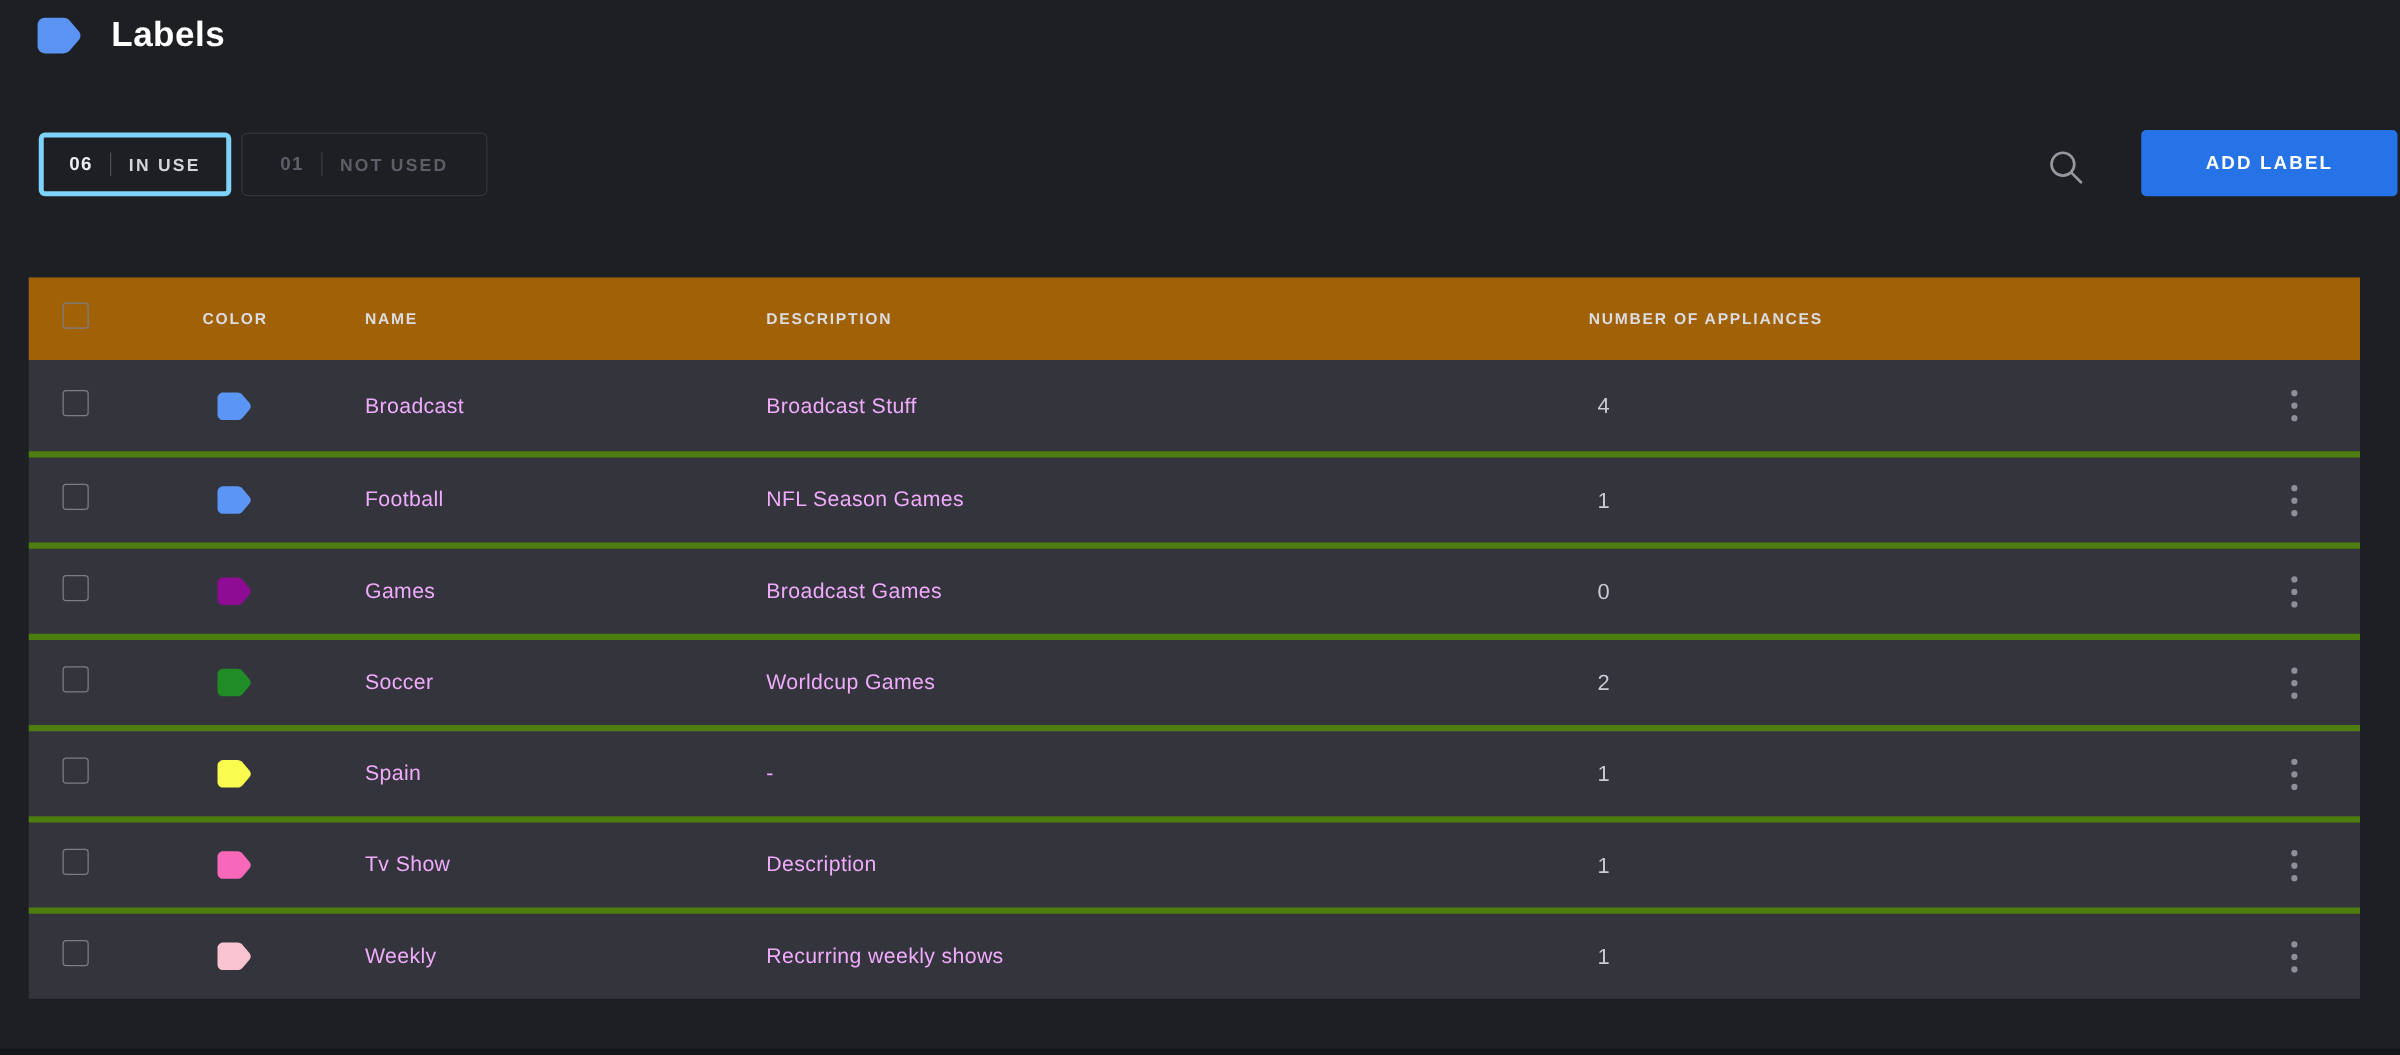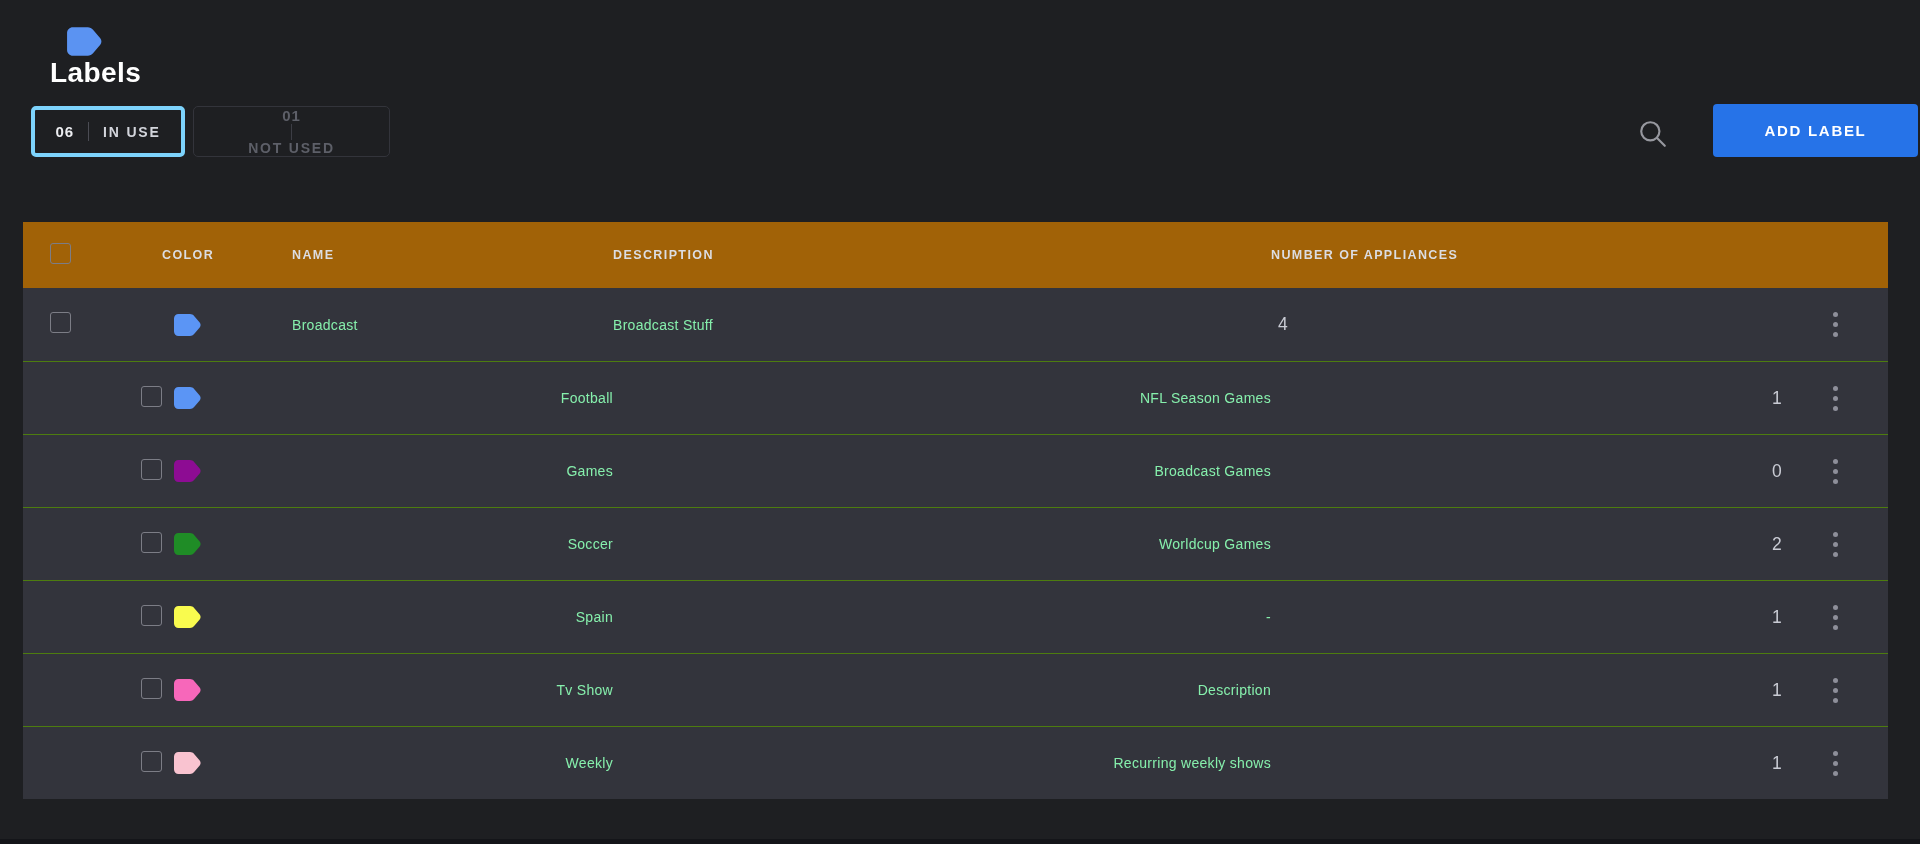--- a/index.html
+++ b/index.html
@@ -5,34 +5,34 @@
   * { margin:0; padding:0; box-sizing:border-box; }
   html,body { width:1920px; height:844px; overflow:hidden; }
   body {
     background:#1e1f22;
     font-family:"Liberation Sans", sans-serif;
     position:relative;
     color:#c9cbd4;
   }
 
   
-  .page-header { position:absolute; left:28px; top:26px; display:flex; align-items:center;flex-direction:column; }
+  .page-header { position:absolute; left:28px; top:12px; display:flex; align-items:center; }
   .title-tag-icon { width:39px; height:31px; display:block; }
   .page-title {
     margin-left:22px; font-size:28px; font-weight:700; color:#ffffff; letter-spacing:0.4px;
   }
 
   
   .chip {
     position:absolute; top:106px; height:51px;
     border-radius:5px; display:flex; align-items:center; justify-content:center;
     cursor:pointer;
   }
   .chip-active { left:31px; width:154px; border:4px solid #7dd3fc; }
-  .chip-inactive { left:193px; width:197px; border:1px solid #33343b;flex-direction:column; }
+  .chip-inactive { left:193px; width:197px; border:1px solid #33343b; }
   .chip .count { font-size:15px; font-weight:700; letter-spacing:1px; }
   .chip .vdiv { width:1px; height:19px; margin:0 14px; }
   .chip .lbl { font-size:14px; font-weight:700; letter-spacing:1.8px; }
   .chip-active .count { color:#ecedf1; }
   .chip-active .vdiv { background:#4b4c54; }
   .chip-active .lbl { color:#d3d5dc; }
   .chip-inactive .count { color:#5d5f68; }
   .chip-inactive .vdiv { background:#3c3d45; }
   .chip-inactive .lbl { color:#5d5f68; }
 
@@ -53,30 +53,30 @@
   .t-grid {
     display:grid;
     grid-template-columns:139px 130px 321px 658px 1fr 106px;
     align-items:center;
   }
   .t-head { height:66px; background:#a16207; }
   .t-head .col-label {
     font-size:12.5px; font-weight:700; letter-spacing:1.4px; color:#dcdde2;
   }
   .t-row { height:73px; }
-  .t-row + .t-row { border-top:1px solid #4d7c0f;text-align:right; }
+  .t-row + .t-row { border-top:5px solid #4d7c0f; }
 
   .checkbox {
     width:21px; height:21px; margin-left:27px;
     border:1.5px solid #7c7d86; border-radius:3px;
     display:inline-block; cursor:pointer; background:transparent;
   }
   .cell-color { padding-left:11px; }
   .tag-svg { width:29px; height:24px; display:block; }
-  .cell-text { font-size:14px; letter-spacing:0.3px; color:#86efac; }
+  .cell-text { font-size:17px; letter-spacing:0.3px; color:#f0abfc; }
   .cell-number { font-size:17.5px; letter-spacing:0.3px; color:#c9cbd4; padding-left:7px; }
 
   .kebab-btn {
     width:34px; height:40px; margin:0 auto; background:none; border:none; cursor:pointer;
     display:flex; flex-direction:column; align-items:center; justify-content:center; gap:5px;
   }
   .kebab-btn .dot { width:5px; height:5px; border-radius:50%; background:#8e8f9a; }
 
   .bottom-strip { position:absolute; left:0; bottom:0; width:100%; height:5px; background:#141519; }
 </style>

